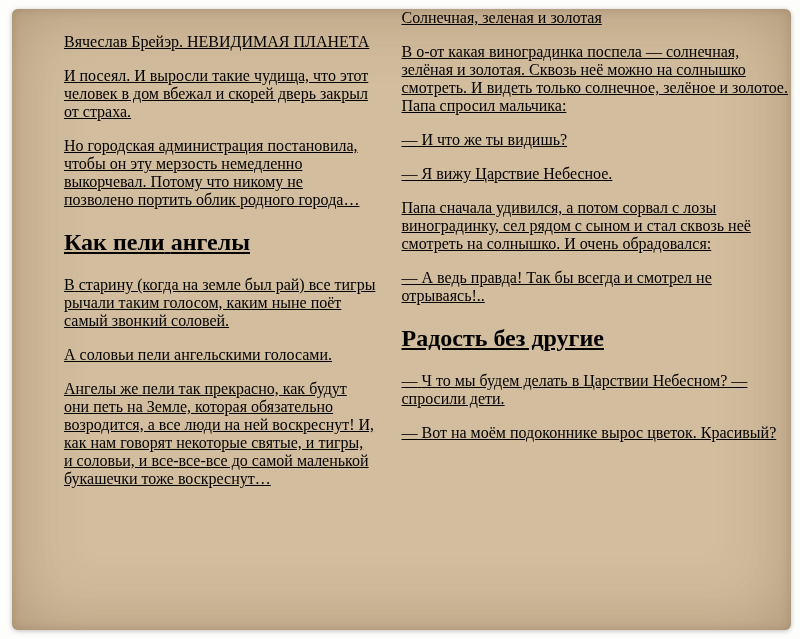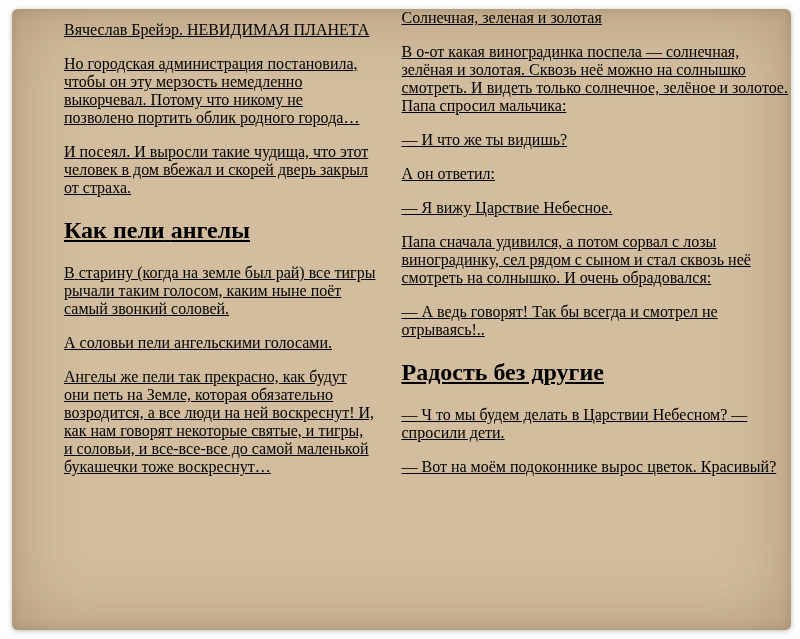--- a/index.html
+++ b/index.html
@@ -18,21 +18,21 @@
     display:flex;
   }
 
   .page {
     position:relative; width:50%; height:100%;
     display:flex; flex-direction:column;
     box-sizing:border-box;
     text-decoration:underline;
   }
   .page-left {
-    padding:12px 26px 0 52px;
+    padding:24px 26px 0 52px;
     background:linear-gradient(90deg,#c3aa8c 0%,#cfb99b 8%,#d5c1a4 42%,#d6c3a6 78%,#cdb394 94%,#a3866",5 100%);
     background:linear-gradient(90deg,#c3aa8c 0%,#cfb99b 8%,#d5c1a4 42%,#d6c3a6 78%,#cdb394 94%,#a38665 100%);
     border-radius:6px 0 0 6px;
   }
   .page-right {
     padding:26px 18px 0 36px;
     background:linear-gradient(90deg,#a38665 0%,#c6ab8a 4%,#d4c0a3 16%,#d9c7aa 52%,#d3be a0 88%,#c9af90 100%);
     background:linear-gradient(90deg,#a38665 0%,#c6ab8a 4%,#d4c0a3 16%,#d9c7aa 52%,#d3bea0 88%,#c9af90 100%);
     border-radius:0 6px 6px 0;
   }
@@ -128,22 +128,22 @@
 </style>
 </head>
 <body>
 
 <div class="frame">
   <div class="book">
 
     <div class="page page-left">
       <div class="running-head hand">Вячеслав Брейэр. НЕВИДИМАЯ ПЛАНЕТА</div>
       <div class="body-text">
+        <p>И посеял. И выросли такие чудища, что этот человек в дом вбежал и скорей дверь закрыл от страха.</p>
         <p>Но городская администрация постановила, чтобы он эту мерзость немедленно выкорчевал. Потому что никому не позволено портить облик родного города…</p>
-        <p>И посеял. И выросли такие чудища, что этот человек в дом вбежал и скорей дверь закрыл от страха.</p>
 
         <h2 class="section-title hand">
           <span class="title-line">Как пели</span>
           <span class="title-line">ангелы</span>
         </h2>
 
         <p class="noindent">
           <span class="dropcap hand">В</span>
           <span>старину (когда на земле был рай) все тигры рычали таким голосом, каким ныне поёт самый звонкий соловей.</span>
         </p>
@@ -156,24 +156,23 @@
     <div class="page page-right">
       <div class="running-head hand">Солнечная, зеленая и золотая</div>
 
 
       <div class="body-text">
         <p class="noindent">
           <span class="dropcap hand">В</span>
           <span>о-от какая виноградинка поспела — солнечная, зелёная и золотая. Сквозь неё можно на солнышко смотреть. И видеть только солнечное, зелёное и золотое. Папа спросил мальчика:</span>
         </p>
         <p>— И что же ты видишь?</p>
-        <p>А он ответил:</p>
         <p>— Я вижу Царствие Небесное.</p>
         <p>Папа сначала удивился, а потом сорвал с лозы виноградинку, сел рядом с сыном и стал сквозь неё смотреть на солнышко. И очень обрадовался:</p>
-        <p>— А ведь говорят! Так бы всегда и смотрел не отрываясь!..</p>
+        <p>— А ведь правда! Так бы всегда и смотрел не отрываясь!..</p>
 
         <h2 class="mini-title hand">Радость без другие</h2>
 
         <p class="noindent">
           <span class="dc-wrap">
             <span class="dc-dash">—</span>
             <span class="dropcap hand">Ч</span>
           </span>
           <span>то мы будем делать в Царствии Небесном? — спросили дети.</span>
         </p>

